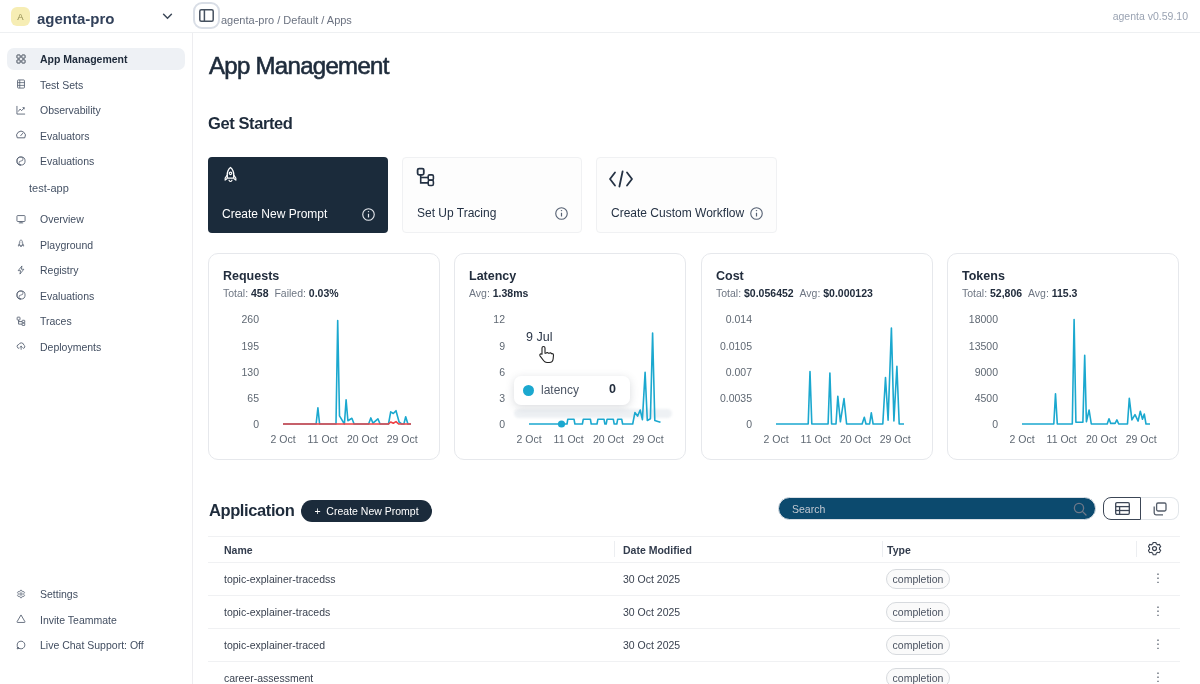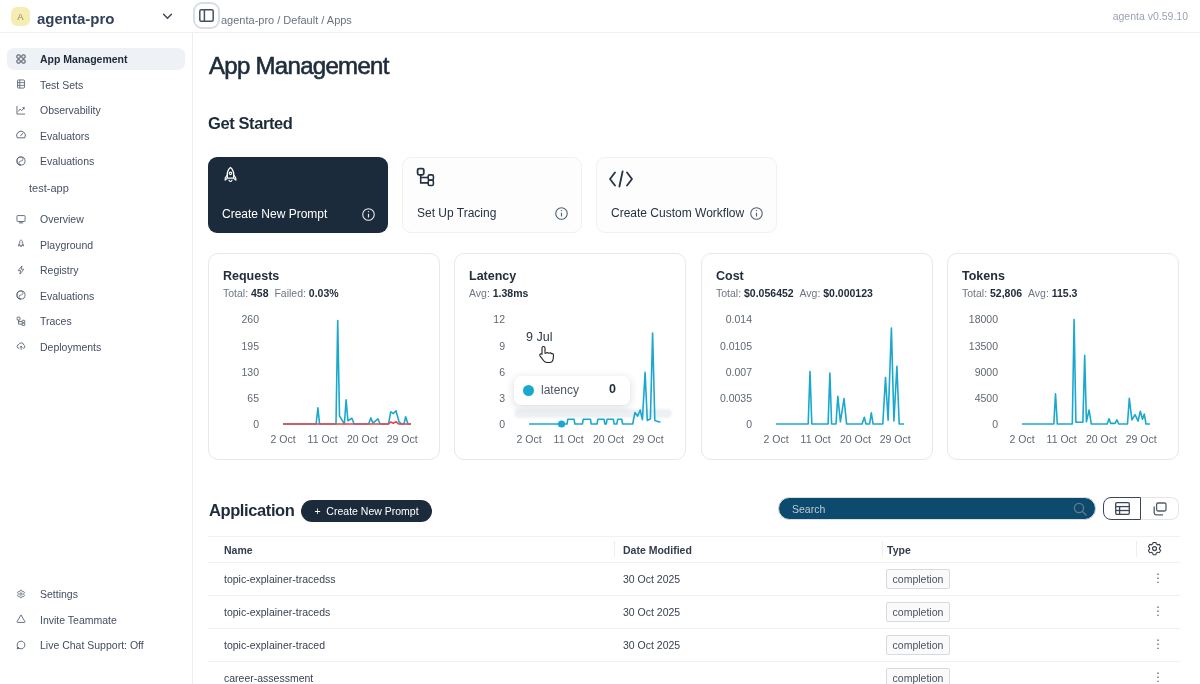--- a/index.html
+++ b/index.html
@@ -25,21 +25,21 @@
     font-size:10.5px; color:#424e61; }
   .navitem.sel { background:#eef1f5; color:#1d2939; font-weight:bold; }
   .navitem svg { position:absolute; left:8.5px; top:6px; }
   .navitem span { position:absolute; left:33px; top:5.5px; }
   .navlabel { position:absolute; left:12px; font-size:11px; color:#475467;padding-left:17px; }
   h1.pg { position:absolute; left:209px; top:53px; font-size:24px; font-weight:normal;
     -webkit-text-stroke:0.6px #1e2b3b;
     color:#1e2b3b; letter-spacing:-0.7px; line-height:1.05; }
   h2.sec { position:absolute; font-size:16.5px; font-weight:bold; color:#1e2b3b; letter-spacing:-0.4px; }
   
-  .gcard { position:absolute; top:157px; height:76px; border-radius:9px; }
+  .gcard { position:absolute; top:157px; height:76px; border-radius:4px; }
   .gcard .ttl { position:absolute; left:14px; bottom:12px; font-size:12px; }
   .gcard .info { position:absolute; right:13px; bottom:12px; }
   #gc1 { left:208px; width:180px; background:#1b2b3b; }
   #gc1 .ttl { color:#fff; }
   #gc2 { left:402px; width:180px; background:#fdfdfd; border:1px solid #f0f1f3; }
   #gc3 { left:596px; width:181px; background:#fdfdfd; border:1px solid #f0f1f3; }
   #gc2 .ttl, #gc3 .ttl { color:#253244; }
   
   .scard { position:absolute; top:253px; width:232px; height:207px; background:#fff;
     border:1px solid #e6e8ec; border-radius:10px; }
@@ -57,21 +57,21 @@
   #search span { position:absolute; left:13px; top:5px; font-size:10.5px; color:#c3c9d2; }
   #seg1 { position:absolute; left:1103px; top:497px; width:38px; height:23px;
     border:1px solid #3c4656; border-radius:8px 0 0 8px; background:#fff; }
   #seg2 { position:absolute; left:1141px; top:497px; width:38px; height:23px;
     border:1px solid #e2e6ea; border-left:none; border-radius:0 8px 8px 0; background:#fff; }
   .th { position:absolute; font-size:10.5px; font-weight:bold; color:#323c4d; top:543.5px; }
   .vline { position:absolute; top:541px; width:1px; height:16px; background:#eceef1; }
   .hline { position:absolute; left:208px; width:972px; height:1px; background:#f0f1f3; }
   .cell { position:absolute; font-size:10.5px; color:#3a4250; }
   .tag { position:absolute; left:886px; width:64px; height:20px; border:1px solid #d7dade;
-    border-radius:2px; background:#fafafa; font-size:10.5px; color:#4a5260;
+    border-radius:10px; background:#fafafa; font-size:10.5px; color:#4a5260;
     text-align:center; line-height:19px; }
   .dots { position:absolute; left:1152px; font-size:12px; color:#555e6b; letter-spacing:0; }
 </style>
 </head>
 <body>
 
 <div id="topbar">
   <div id="avatar">A</div>
   <div id="orgname">agenta-pro</div>
   <svg id="chev" width="11" height="7" viewBox="0 0 12 8" style="top:13px">

